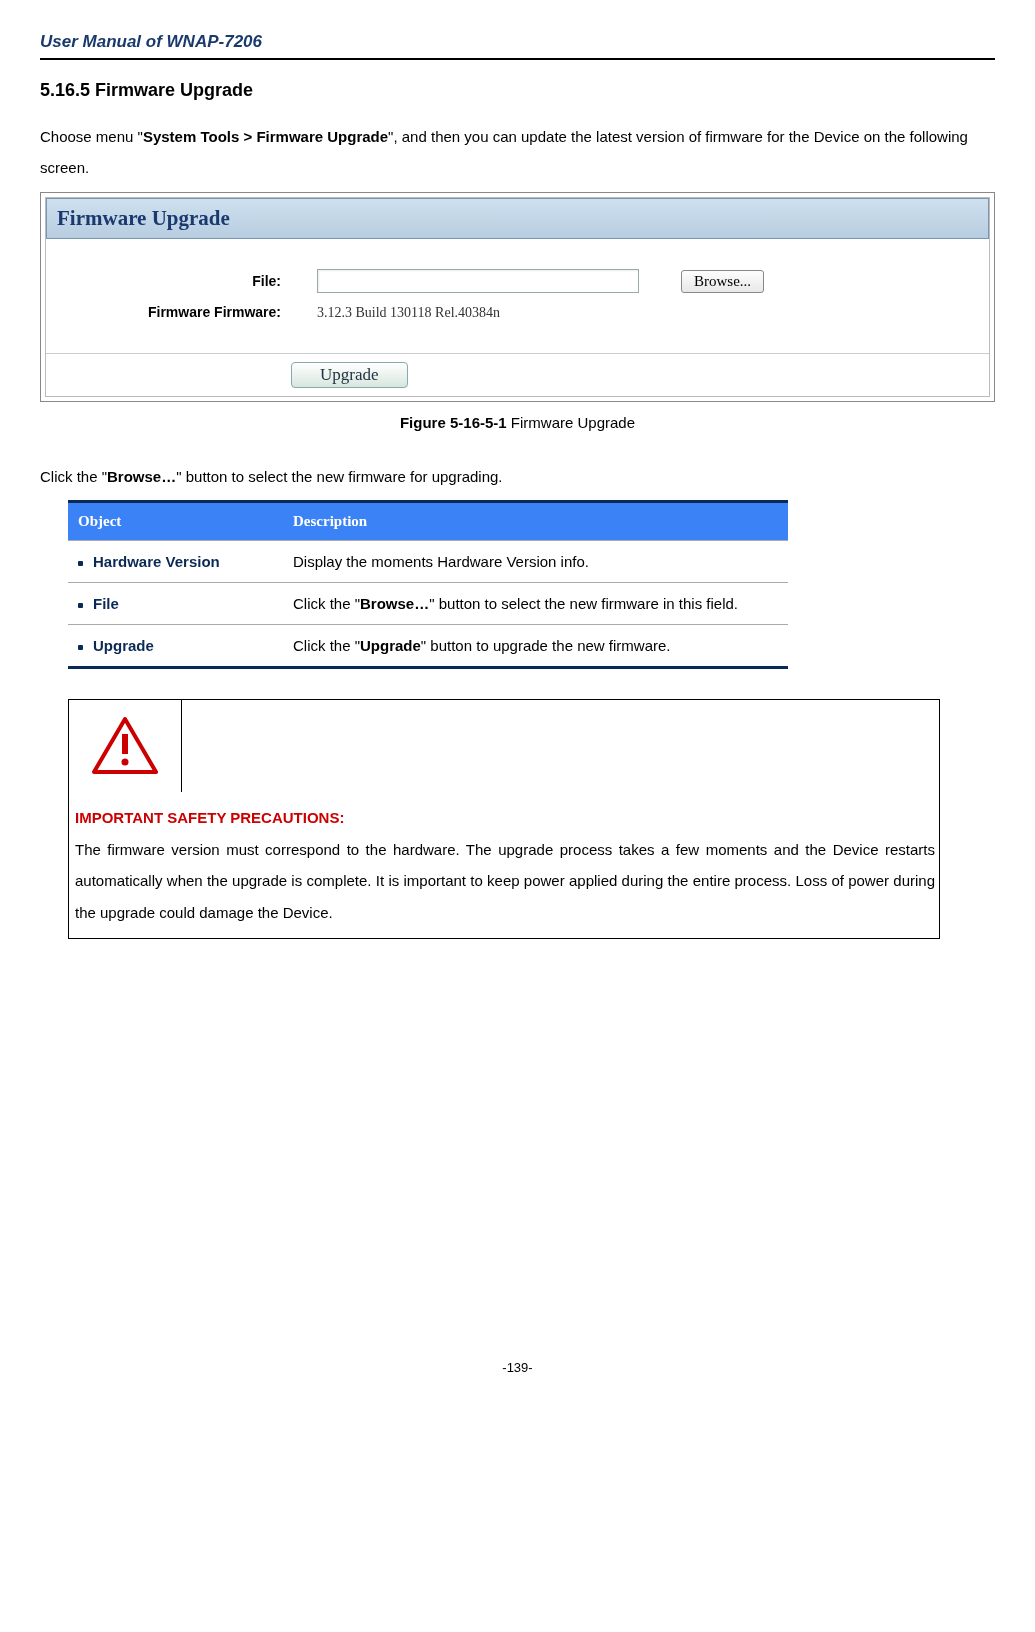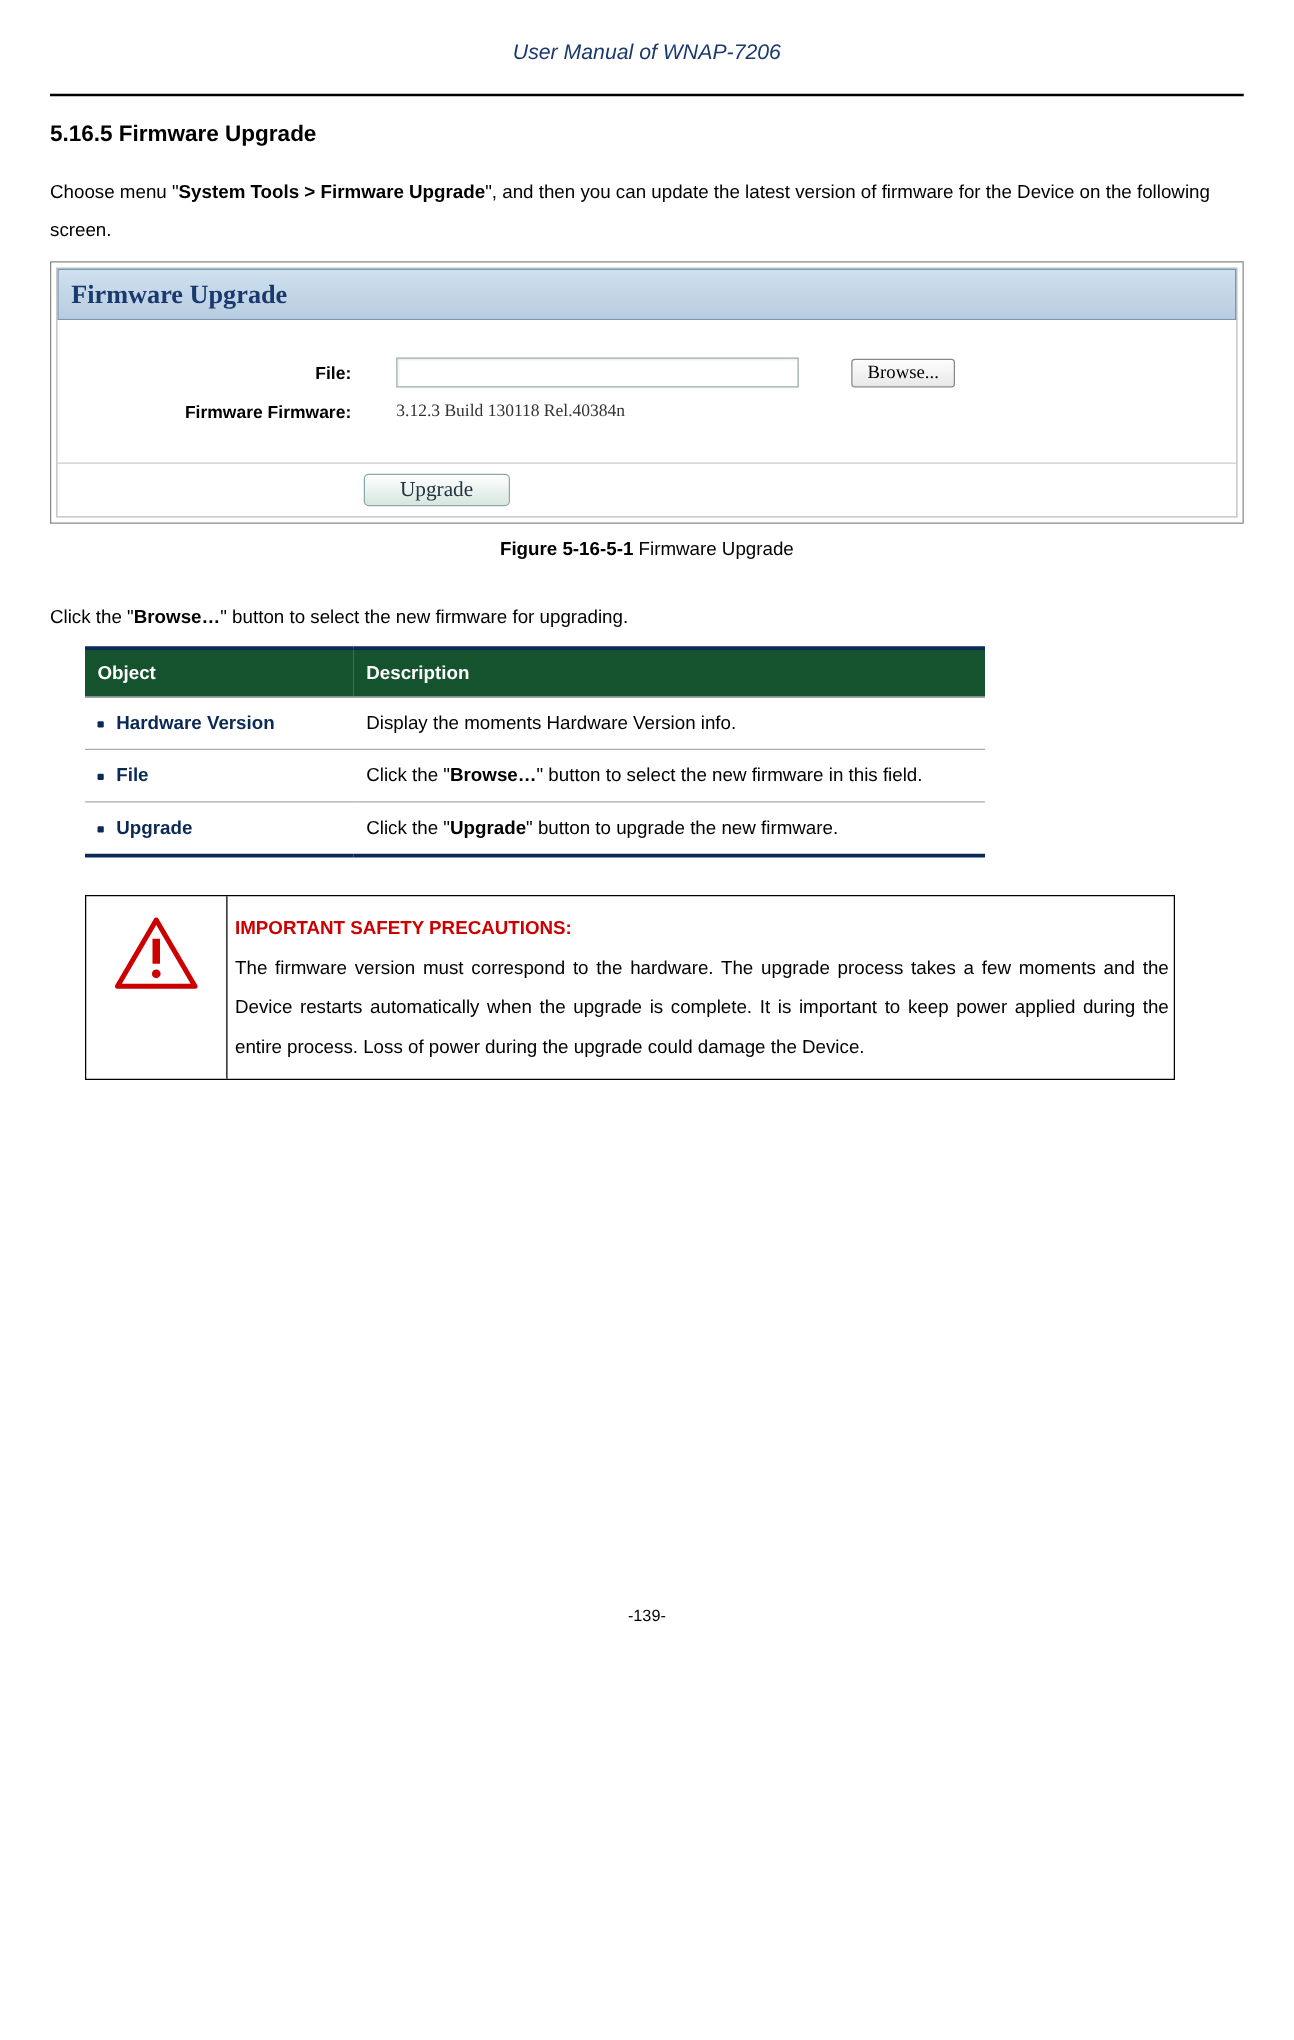--- a/index.html
+++ b/index.html
@@ -5,26 +5,26 @@
   body {
     font-family: Arial, Helvetica, sans-serif;
     margin: 0;
     padding: 30px 40px 20px 40px;
     font-size: 15px;
     color: #000;
     width: 955px;
     line-height: 1.4;
   }
   .doc-header {
-    text-align: center;
+    text-align: left;
     font-style: italic;
-    font-weight: normal;
+    font-weight: bold;
     color: #1a3a6e;
     border-bottom: 2px solid #000;
-    padding-bottom: 21px;
+    padding-bottom: 4px;
     margin-bottom: 18px;
     font-size: 17px;
   }
   h2.section-title {
     font-size: 18px;
     font-weight: bold;
     margin: 10px 0 18px 0;
   }
   p.intro {
     line-height: 2.1;
@@ -109,26 +109,27 @@
   .caption .b { font-weight: bold; }
   
   .desc-table {
     margin-left: 28px;
     width: 720px;
     border-collapse: collapse;
     border-top: 3px solid #0a2a55;
     border-bottom: 3px solid #0a2a55;
   }
   .desc-table th {
-    background: #14532d;
+    background: #3b82f6;
     color: #fff;
     text-align: left;
     padding: 8px 10px;
     font-weight: bold;
     font-size: 15px;
+    font-family: Liberation Serif, serif;
   }
   .desc-table td {
     padding: 10px 10px;
     border-top: 1px solid #aaa;
     vertical-align: middle;
     font-size: 15px;
   }
   .desc-table td.obj {
      color: #0a2a55;
      font-weight: bold;
@@ -140,20 +141,21 @@
     vertical-align:middle;
     margin-right:10px;
     border-radius:1px;
   }
   
   .warn {
     display: flex;
     border: 1px solid #000;
     margin: 30px 0 0 28px;
     width: 870px;
+    flex-direction: column;
   }
   .warn-left {
     width: 100px;
     display:flex;
     align-items:flex-start;
     justify-content:center;
     padding: 16px 6px;
     border-right:1px solid #000;
   }
   .warn-right {

